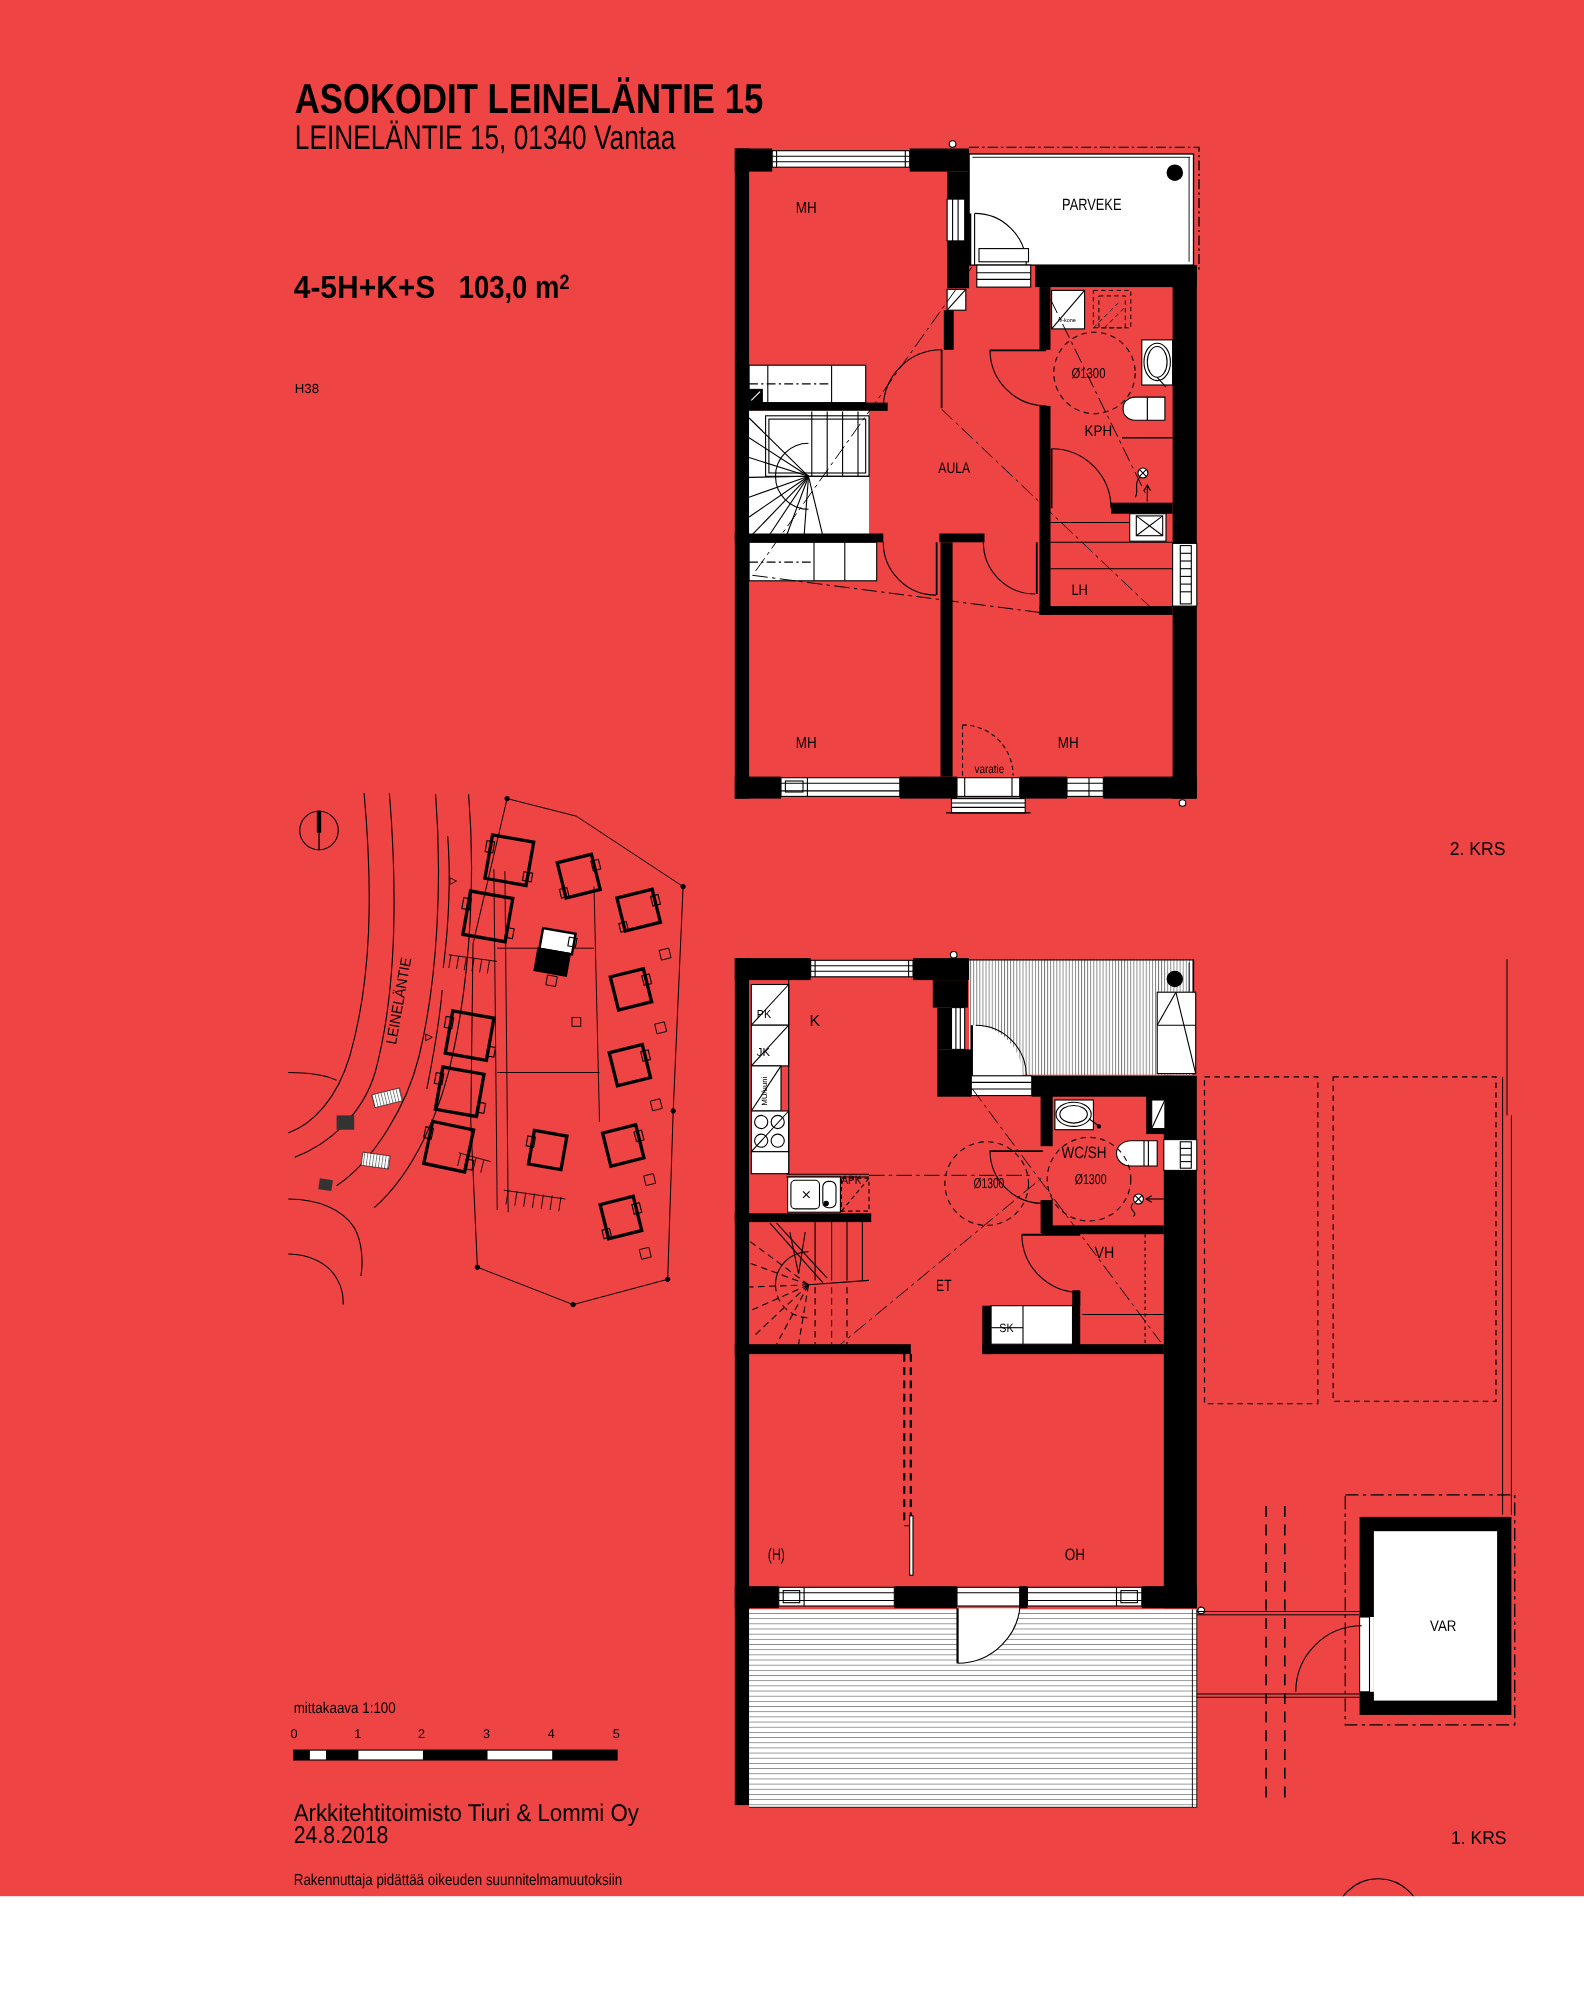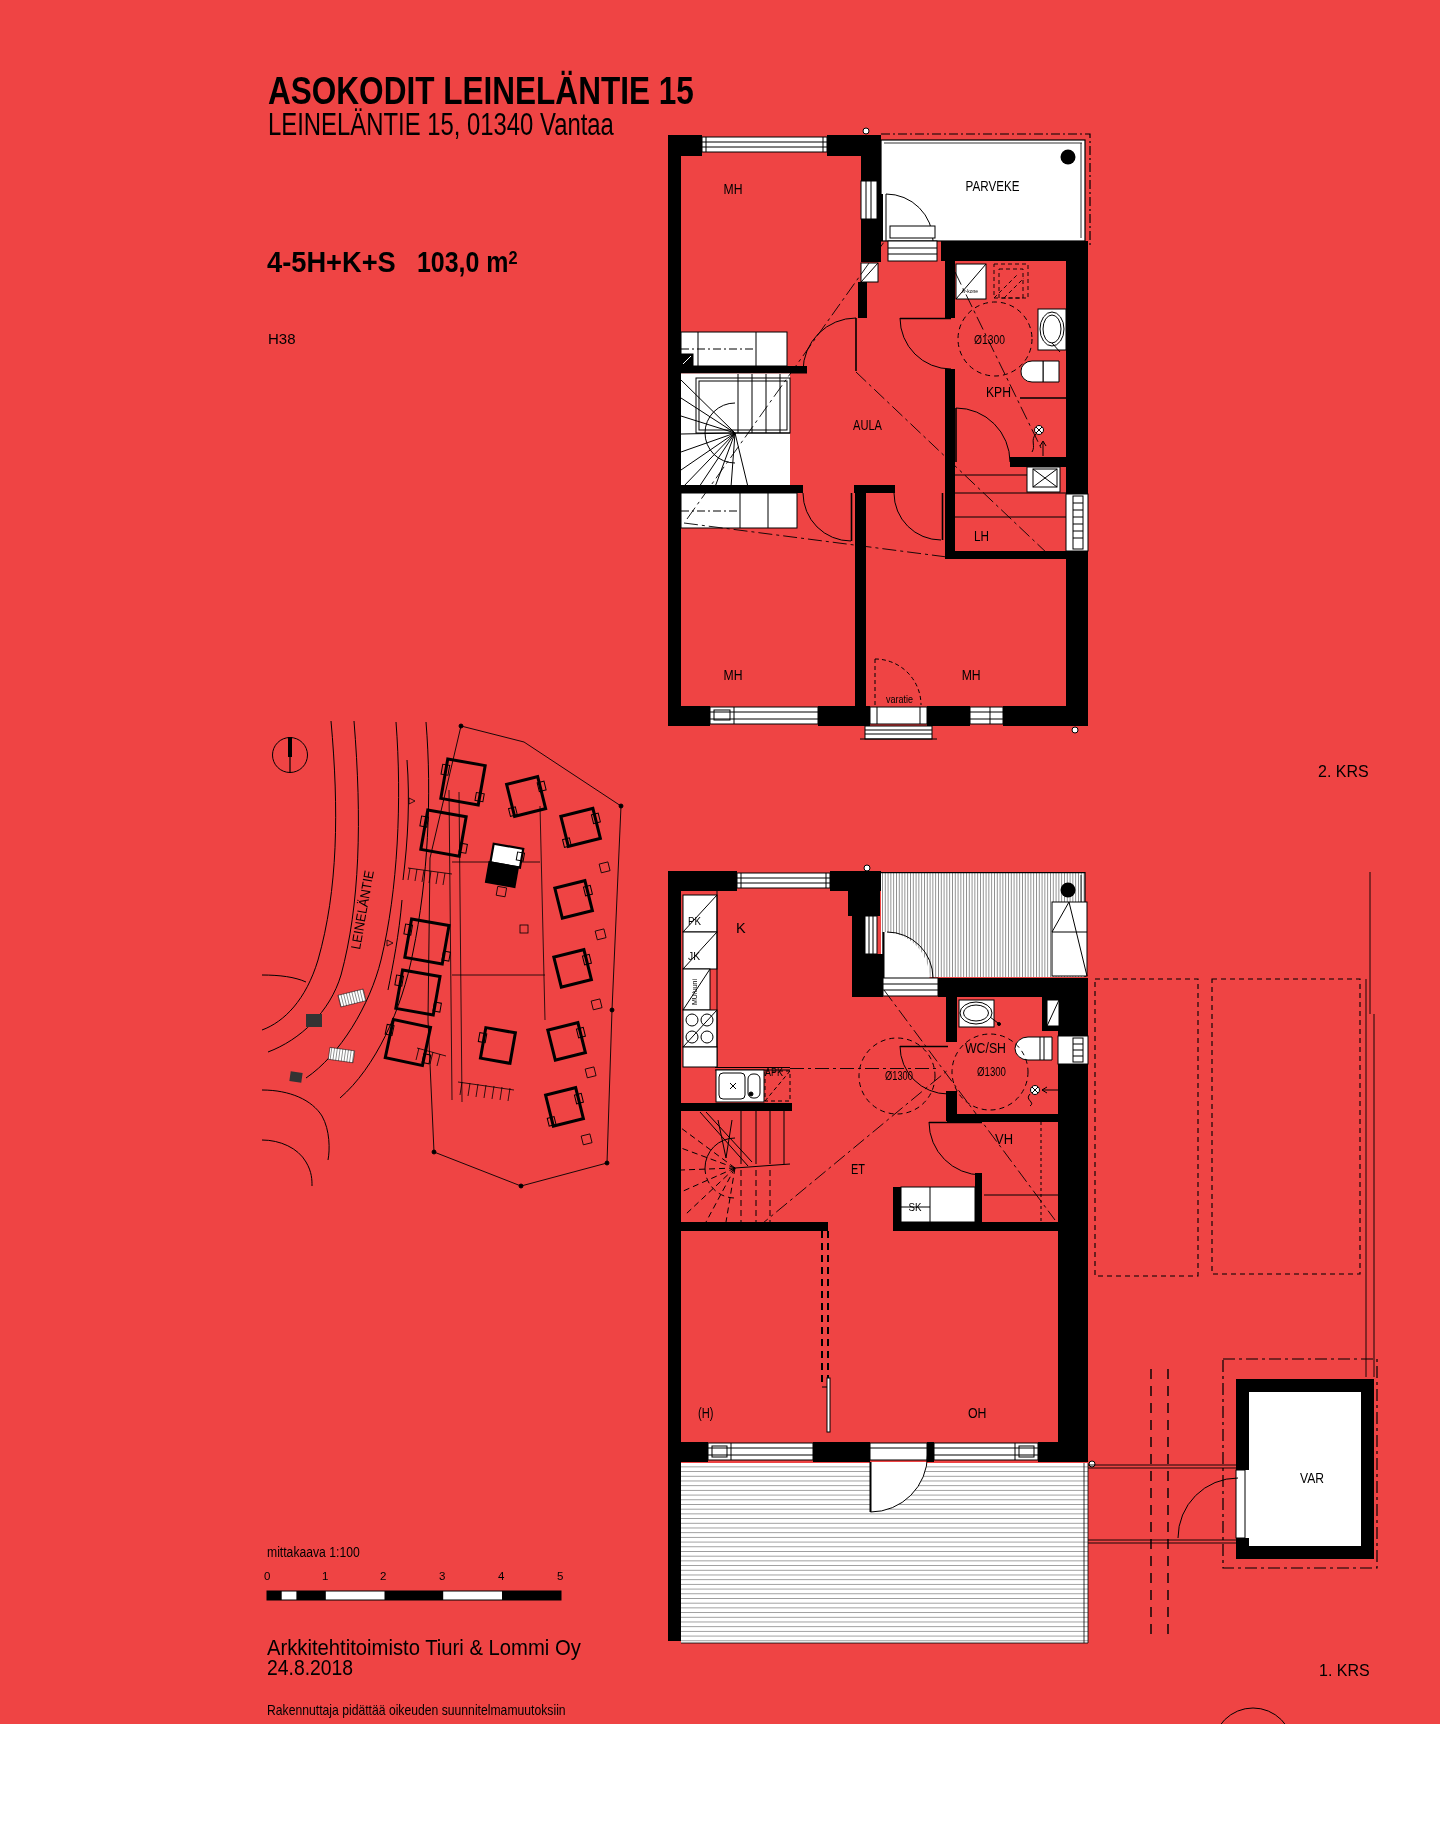--- a/index.html
+++ b/index.html
@@ -11,21 +11,21 @@
 <body>
 <div id="page">
 
 <div class="abs" style="left:268px;top:72px;font-size:38px;font-weight:bold;line-height:1;transform:scaleX(0.83);transform-origin:left top">ASOKODIT LEINELÄNTIE 15</div>
 
 <div class="abs" style="left:268px;top:109px;font-size:31px;line-height:1;transform:scaleX(0.77);transform-origin:left top">LEINELÄNTIE 15, 01340 Vantaa</div>
 
 <div class="abs" style="left:267px;top:248px;font-size:29px;font-weight:bold;line-height:1;transform:scaleX(0.94);transform-origin:left top">4-5H+K+S</div>
 <div class="abs" style="left:417px;top:248px;font-size:29px;font-weight:bold;line-height:1;transform:scaleX(0.86);transform-origin:left top">103,0 m<span style="font-size:19px;vertical-align:8px">2</span></div>
 
-<div class="abs" style="left:268px;top:331px;font-size:15px;line-height:1">H38</div>
+<div class="abs" style="left:268px;top:347px;font-size:12px;line-height:1">H38</div>
 
 <div class="abs" style="left:1318px;top:763px;font-size:17px;line-height:1;transform:scaleX(0.94);transform-origin:left top">2. KRS</div>
 
 <div class="abs" style="left:1319px;top:1662px;font-size:17px;line-height:1;transform:scaleX(0.94);transform-origin:left top">1. KRS</div>
 
 <div class="abs" style="left:267px;top:1545px;font-size:14px;line-height:1;transform:scaleX(0.87);transform-origin:left top">mittakaava 1:100</div>
 
 <div class="abs" style="left:267px;top:1637px;font-size:22px;line-height:1;transform:scaleX(0.92);transform-origin:left top">Arkkitehtitoimisto Tiuri &amp; Lommi Oy</div>
 
 <div class="abs" style="left:267px;top:1657px;font-size:22px;line-height:1;transform:scaleX(0.88);transform-origin:left top">24.8.2018</div>

